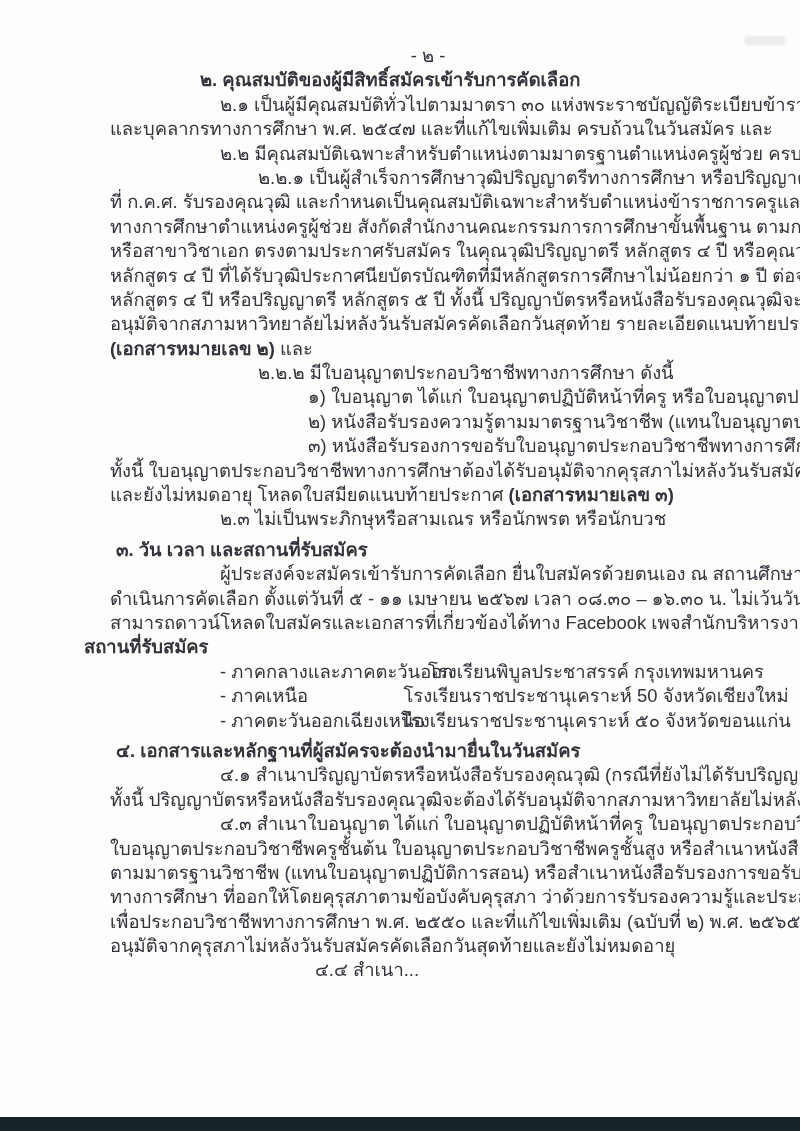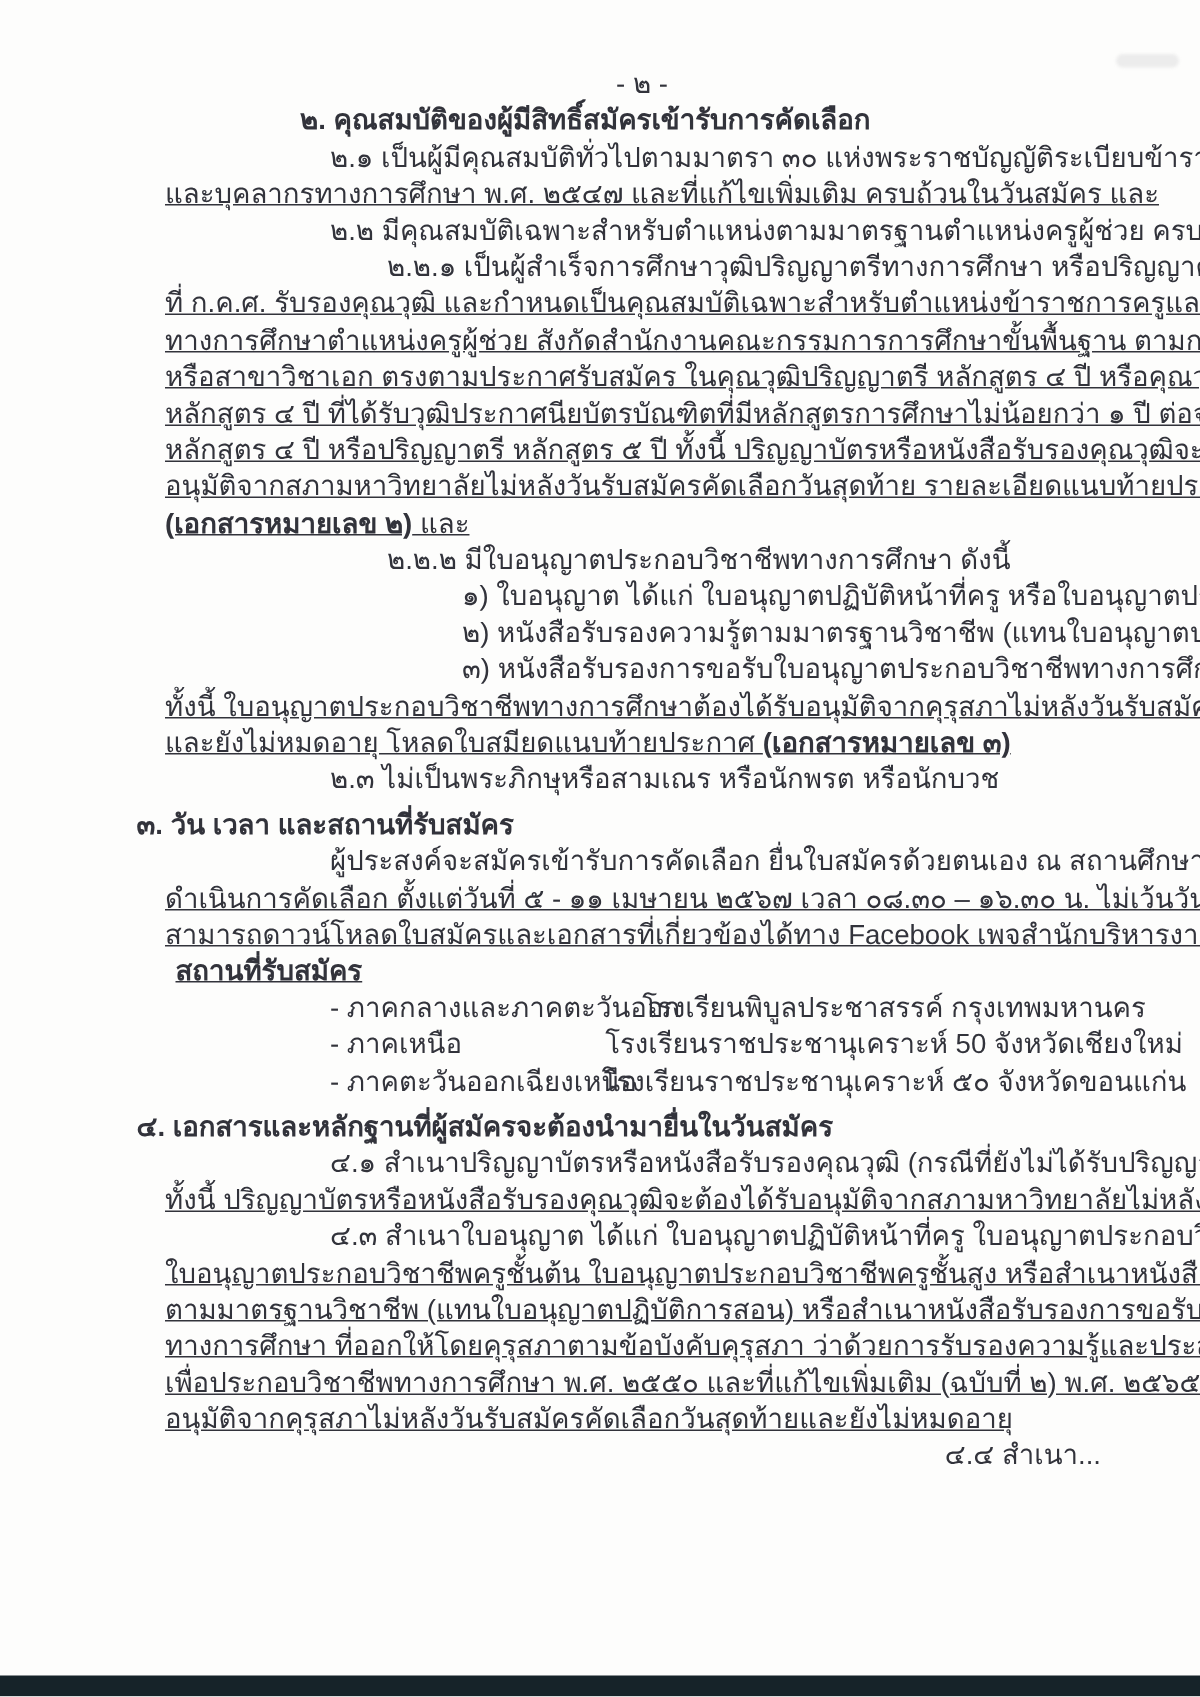--- a/index.html
+++ b/index.html
@@ -24,30 +24,30 @@
   }
   .line{
     height:24.4px;
     line-height:24.4px;
     white-space:nowrap;
   }
   .line span{display:inline;}
   .b{font-weight:bold;}
   .pagenum{text-align:center;padding-left:56px;}
   .h2{padding-left:200px;font-weight:bold;}
-  .hgap{padding-left:91px;font-weight:bold;margin-top:6px;}
-  .subhead{padding-left:117px;font-weight:bold;text-decoration:underline;}
+  .hgap{padding-left:116px;font-weight:bold;margin-top:6px;}
+  .subhead{padding-left:84px;font-weight:bold;}
   .sub{padding-left:220px;}
   .subsub{padding-left:258px;}
   .item{padding-left:308px;}
-  .body{padding-left:110px;text-decoration:underline;}
+  .body{padding-left:110px;}
   .region{padding-left:220px;display:flex;}
   .rlabel{flex:0 0 172px;width:172px;}
   .rvalue{flex:1 1 auto;text-align:center;}
-  .right{text-align:right;padding-right:66px;}
+  .right{text-align:center;padding-right:66px;}
   .scan-smudge{
     position:absolute;top:36px;right:14px;
     width:42px;height:9px;border-radius:5px;
     background:#ececec;filter:blur(1px);
   }
   .footer-bar{
     position:absolute;left:0;right:0;bottom:0;
     height:14px;
     background:var(--footer);
   }

